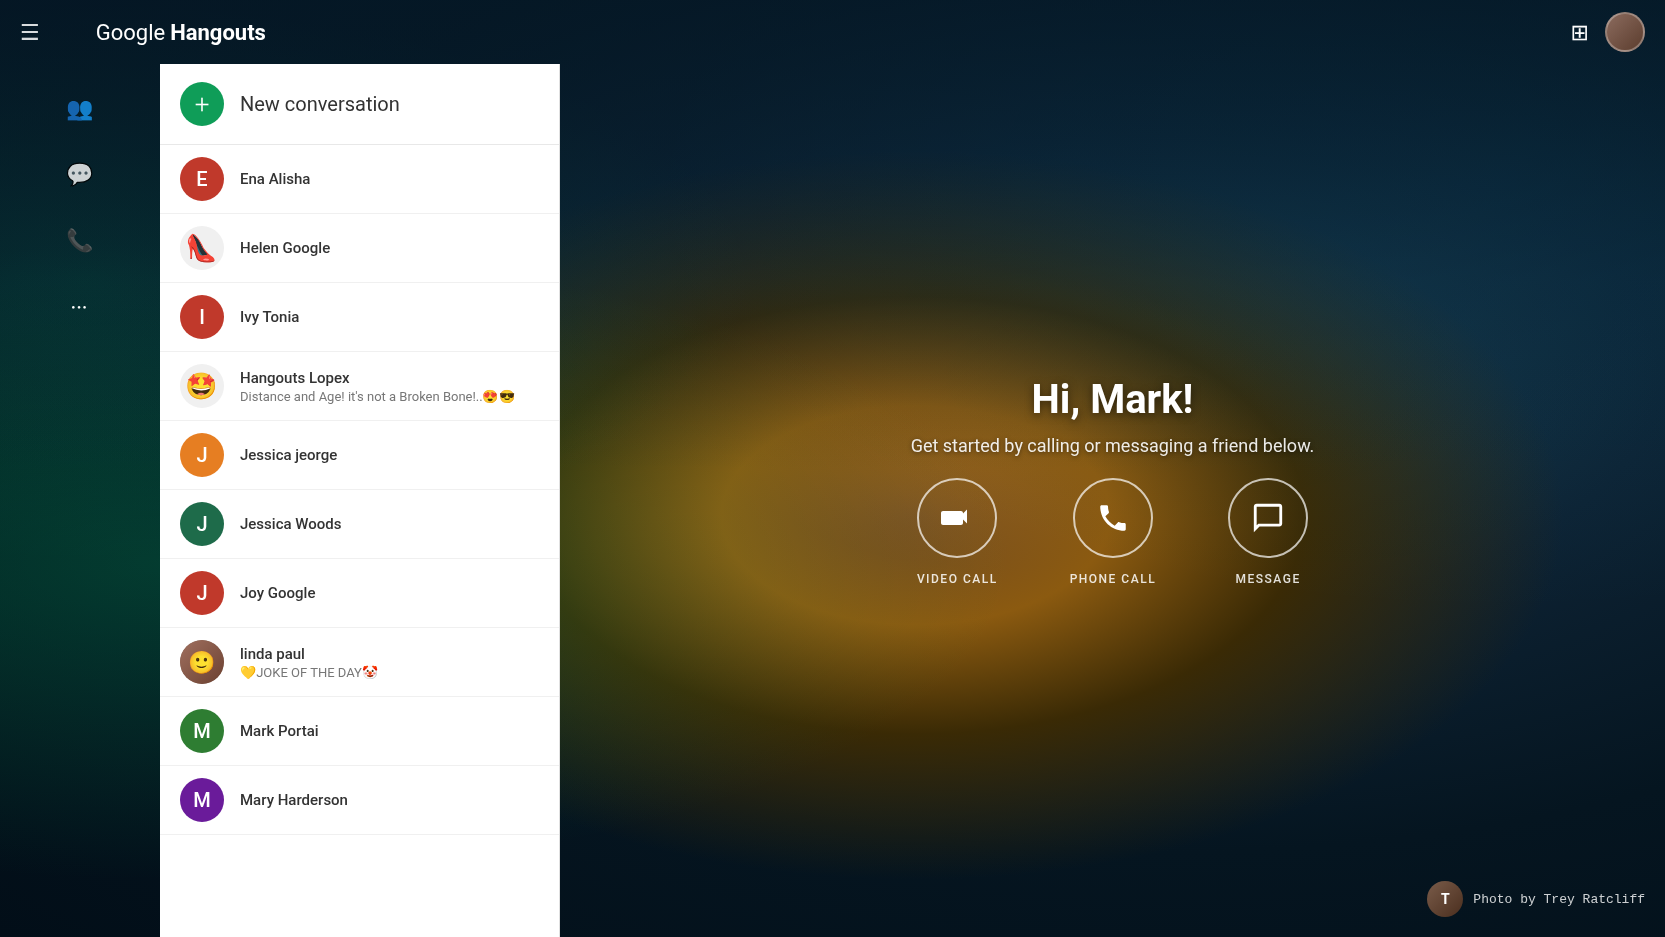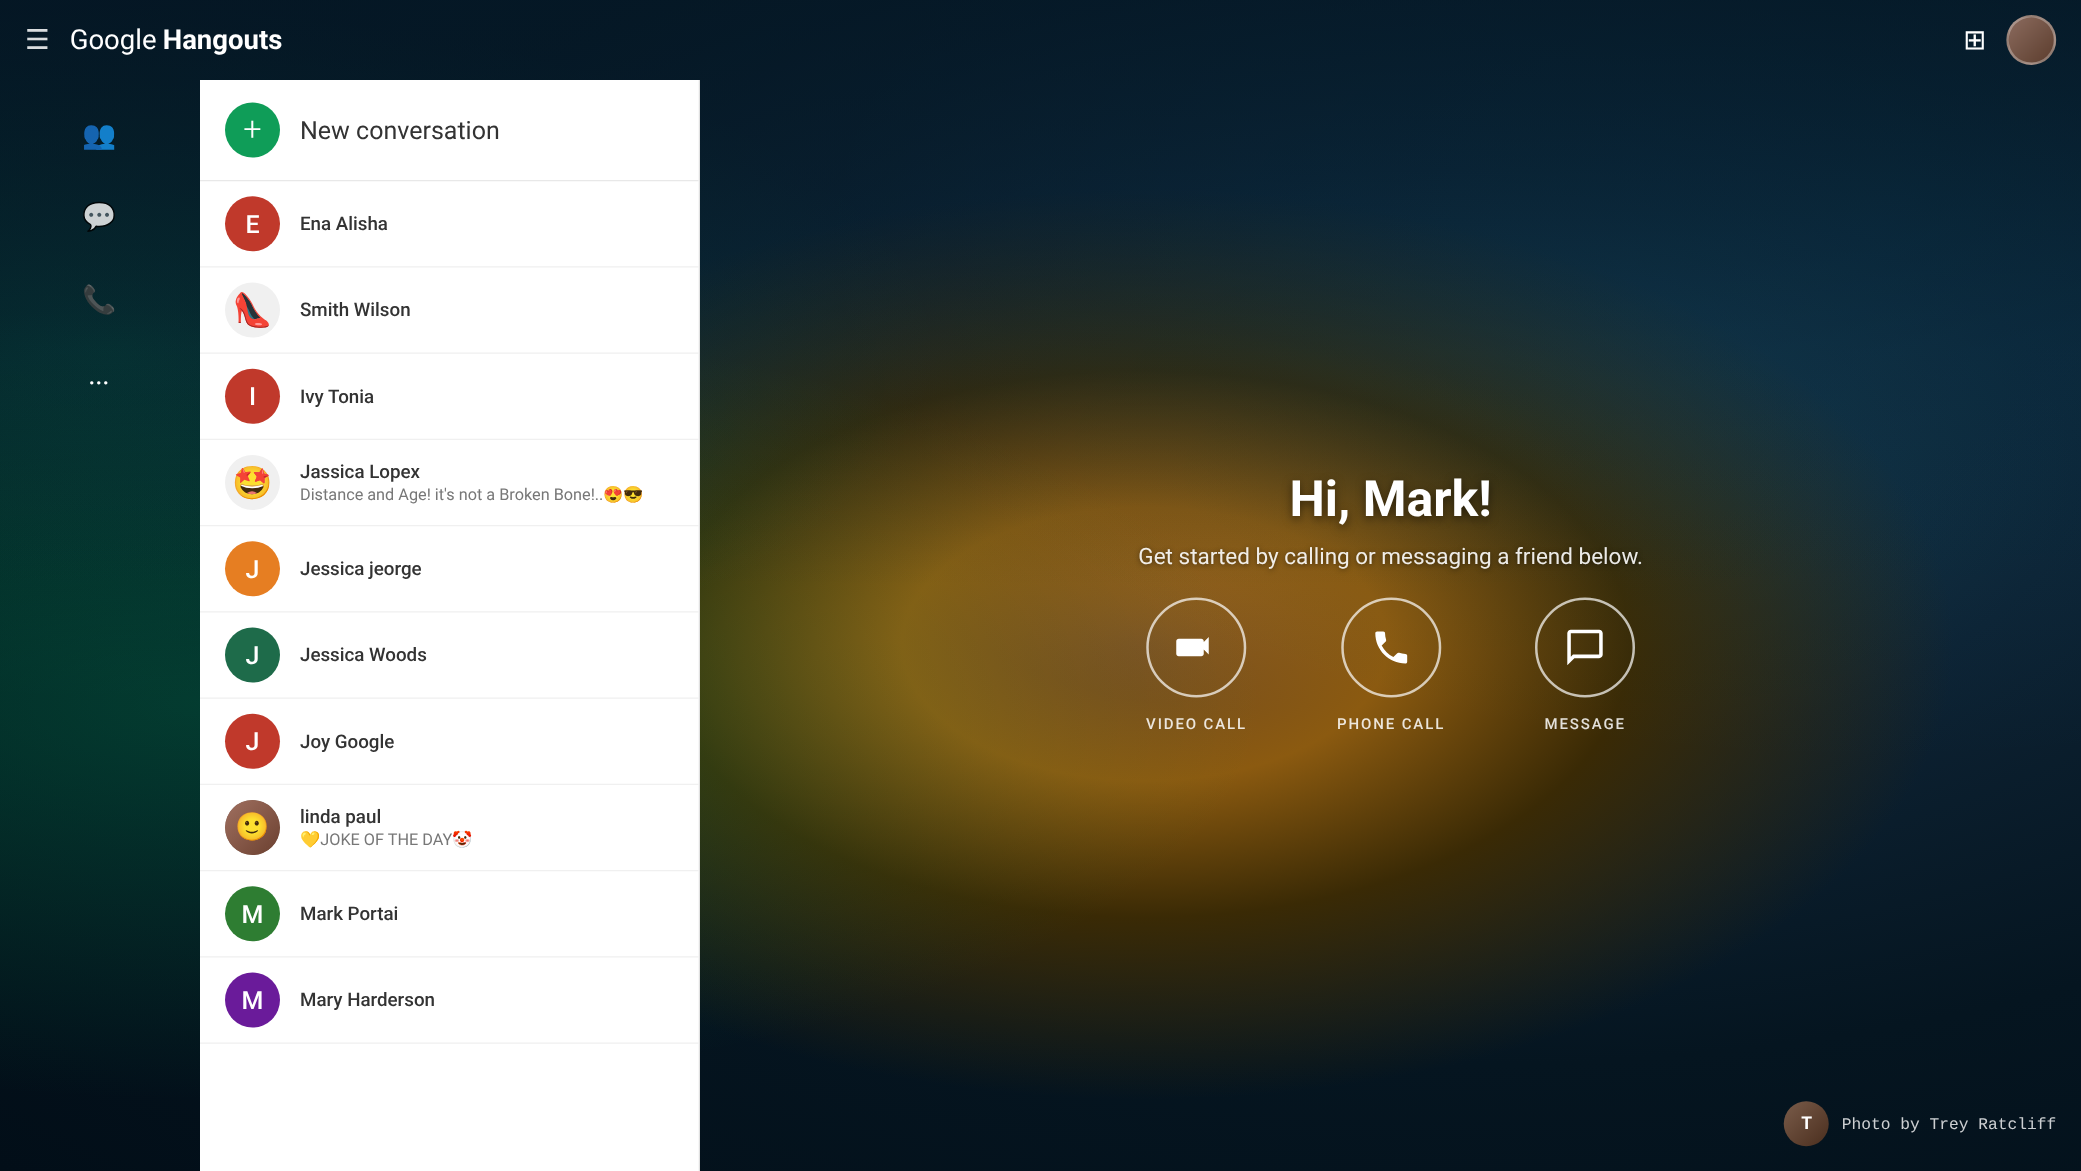--- a/index.html
+++ b/index.html
@@ -65,20 +65,21 @@
 
     .logo {
       display: flex;
       align-items: center;
       gap: 0;
     }
     .logo-google {
       font-size: 22px;
       font-weight: 400;
       color: white;
+      margin-left: 40px;
     }
     .logo-hangouts {
       font-size: 22px;
       font-weight: 700;
       color: white;
       margin-left: 5px;
     }
 
     .top-bar-right {
       margin-left: auto;
@@ -346,35 +347,35 @@
       <div class="contact-item">
         <div class="contact-avatar" style="background:#C0392B;">E</div>
         <div class="contact-info">
           <div class="contact-name">Ena Alisha</div>
         </div>
       </div>
 
       <div class="contact-item">
         <div class="contact-avatar" style="background:#f0f0f0; font-size:26px;">👠</div>
         <div class="contact-info">
-          <div class="contact-name">Smith Wilson</div>
+          <div class="contact-name">Helen Google</div>
         </div>
       </div>
 
       <div class="contact-item">
         <div class="contact-avatar" style="background:#C0392B;">I</div>
         <div class="contact-info">
           <div class="contact-name">Ivy Tonia</div>
         </div>
       </div>
 
       <div class="contact-item">
         <div class="contact-avatar" style="background:#f0f0f0; font-size:26px;">🤩</div>
         <div class="contact-info">
-          <div class="contact-name">Jassica Lopex</div>
+          <div class="contact-name">Hangouts Lopex</div>
           <div class="contact-preview">Distance and Age! it's not a Broken Bone!..😍😎</div>
         </div>
       </div>
 
       <div class="contact-item">
         <div class="contact-avatar" style="background:#E67E22;">J</div>
         <div class="contact-info">
           <div class="contact-name">Jessica jeorge</div>
         </div>
       </div>

